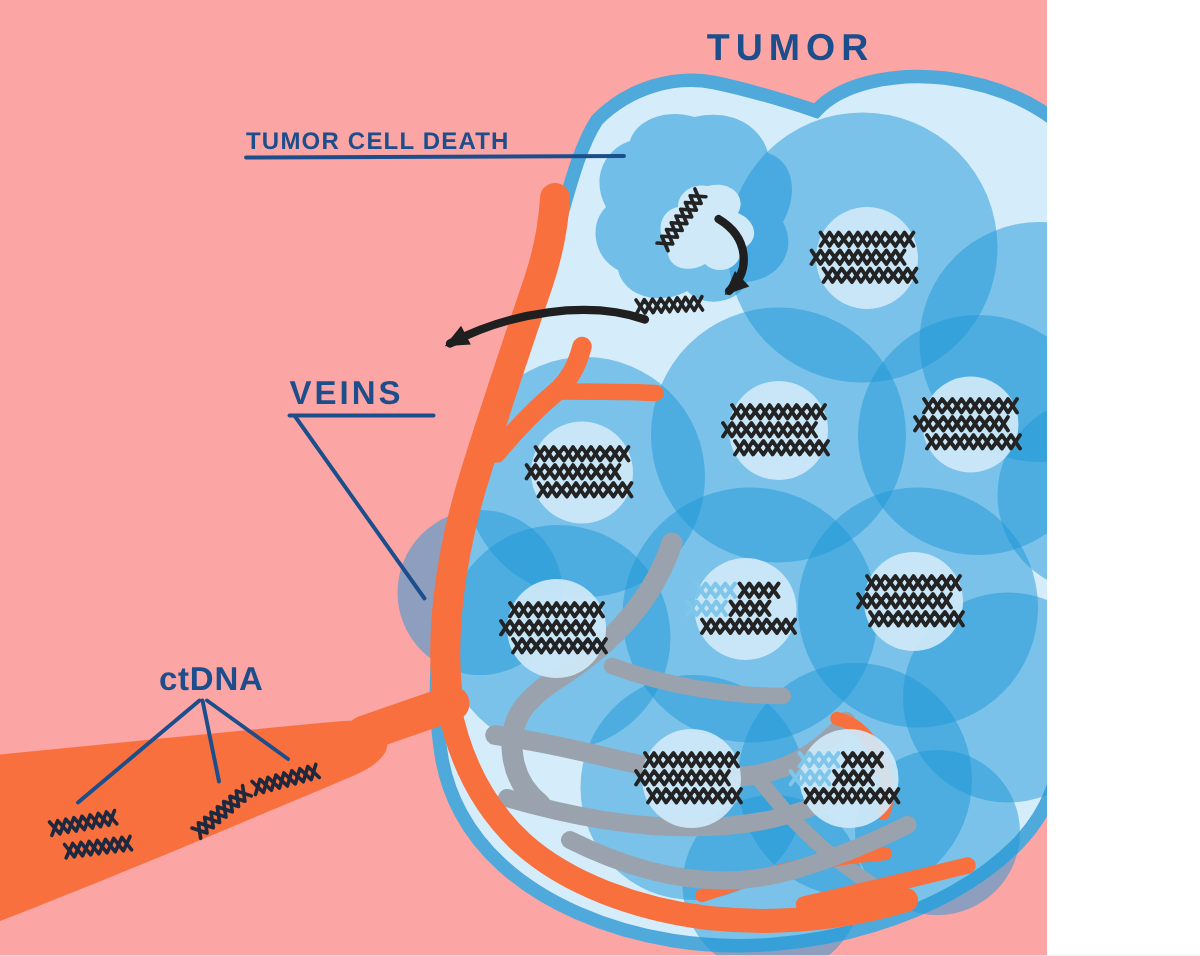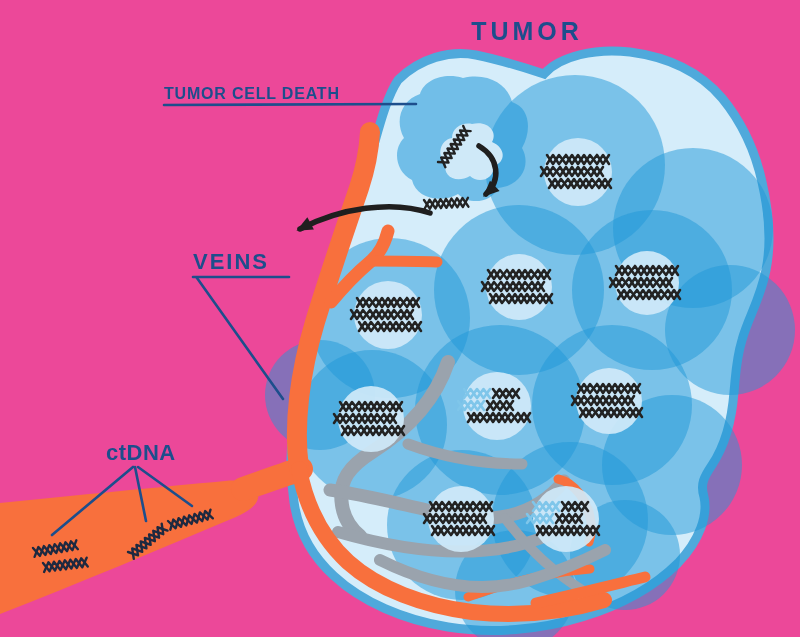--- a/index.html
+++ b/index.html
@@ -1,16 +1,16 @@
 <!DOCTYPE html>
 <html style="--navy: #1d4e8c; --orange: #f8703d; --tumor_border: #4fa9db; --tumor_fill: #d5edfa; --cell_blue: #1f97d8; --nucleus_fill: #cfe9f8; --gray_vein: #9aa3ad; --dna_dark: #232323; --dna_navy: #1e2940; --dna_light: #7fc6ea; --arrow_black: #1f1f1f;"><head>
 <meta charset="utf-8">
 <style>
   html,body{margin:0;padding:0;background:#ffffff;}
-  .stage{position:relative;width:800px;height:637px;background:#ec4899;overflow:hidden;}
+  .stage{position:relative;width:698px;height:637px;background:#fca5a5;overflow:hidden;}
   .lbl{font-family:"Liberation Sans",sans-serif;font-weight:700;fill:var(--navy);}
   .tumor-body{fill:var(--tumor_fill);stroke:var(--tumor_border);stroke-width:9;}
   .c-cell{fill:var(--cell_blue);fill-opacity:.5;}
   .splat{fill:var(--cell_blue);fill-opacity:.55;}
   .splat-core{fill:var(--nucleus_fill);}
   .nucleus{fill:var(--nucleus_fill);fill-opacity:.92;}
   .vein-gray{stroke:var(--gray_vein);fill:none;stroke-linecap:round;}
   .vein-orange{stroke:var(--orange);fill:none;stroke-linecap:round;}
   .fill-orange{fill:var(--orange);}
   .dna-dark{stroke:var(--dna_dark);}

